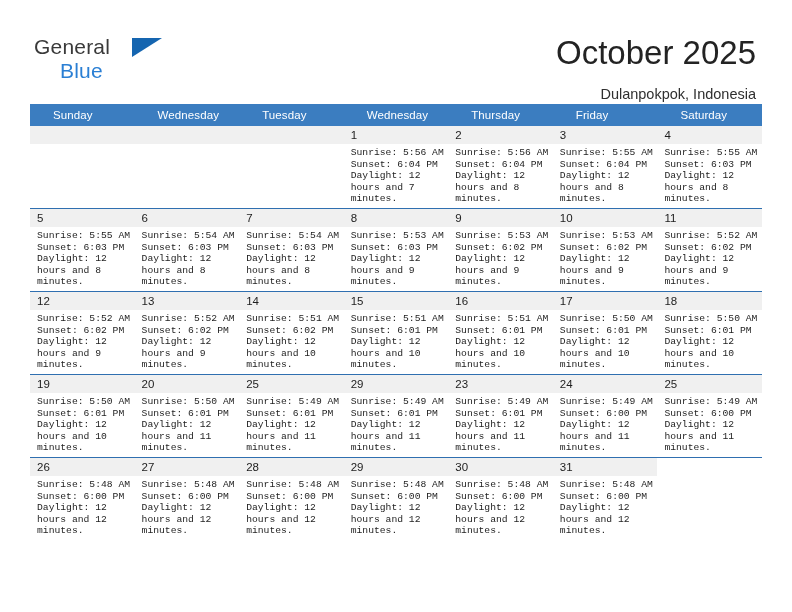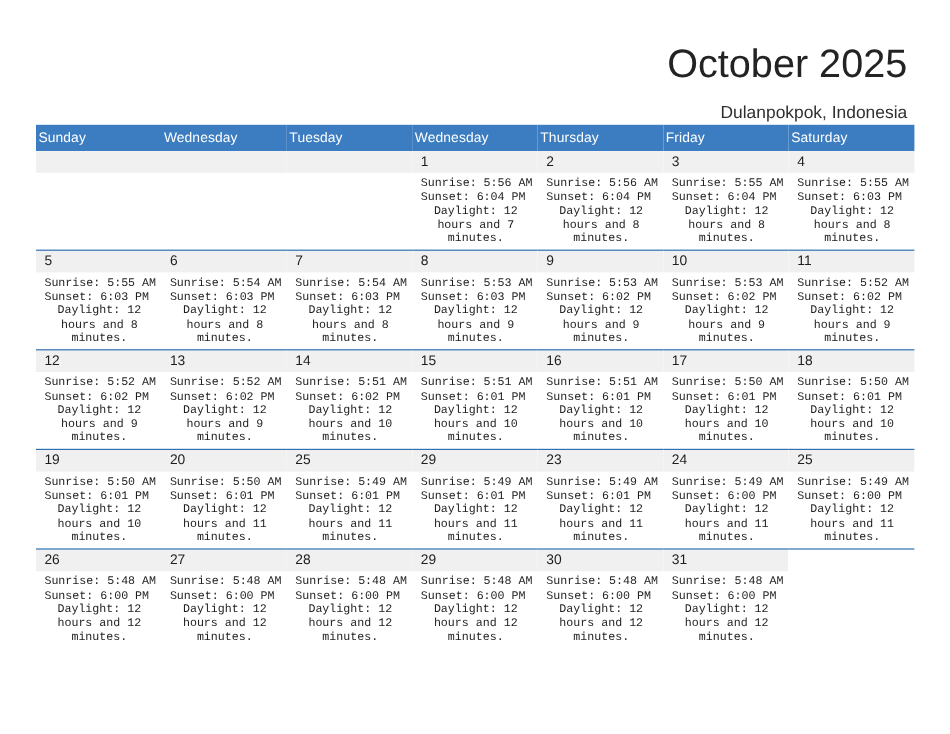--- a/index.html
+++ b/index.html
@@ -86,21 +86,21 @@
     width: 732px;
     border-collapse: collapse;
     table-layout: fixed;
   }
   .calendar th {
     background: #3b7dc0;
     color: #ffffff;
     font-size: 11.5px;
     font-weight: normal;
     text-align: left;
-    padding: 5px 0 5px 2px;
+    padding: 5px 0 5px 23px;
     height: 11px;
     letter-spacing: 0.1px;
   }
   .calendar td {
     vertical-align: top;
     padding: 0;
     height: 82px;
     border-top: 1px solid #2f6fb0;
     background: #ffffff;
   }
@@ -127,30 +127,36 @@
     font-size: 9.7px;
     line-height: 11.6px;
     color: #1d1d1d;
     font-family: Liberation Mono, monospace;
   }
   .info div {
     white-space: nowrap;
   }
   .info .wrap {
     white-space: normal;
-    text-align: center;
   }
 </style>
 </head>
 <body>
 
 <div class="page">
 
   <div class="header">
 
+    <div class="logo">
+      <div class="logo-row1">
+        <span>General</span>
+        <span class="logo-tri"></span>
+      </div>
+      <div class="logo-row2">Blue</div>
+    </div>
 
     <div class="title">October 2025</div>
     <div class="subtitle">Dulanpokpok, Indonesia</div>
   </div>
 
   <table class="calendar">
     <thead>
       <tr>
         <th>Sunday</th>
         <th>Wednesday</th>

